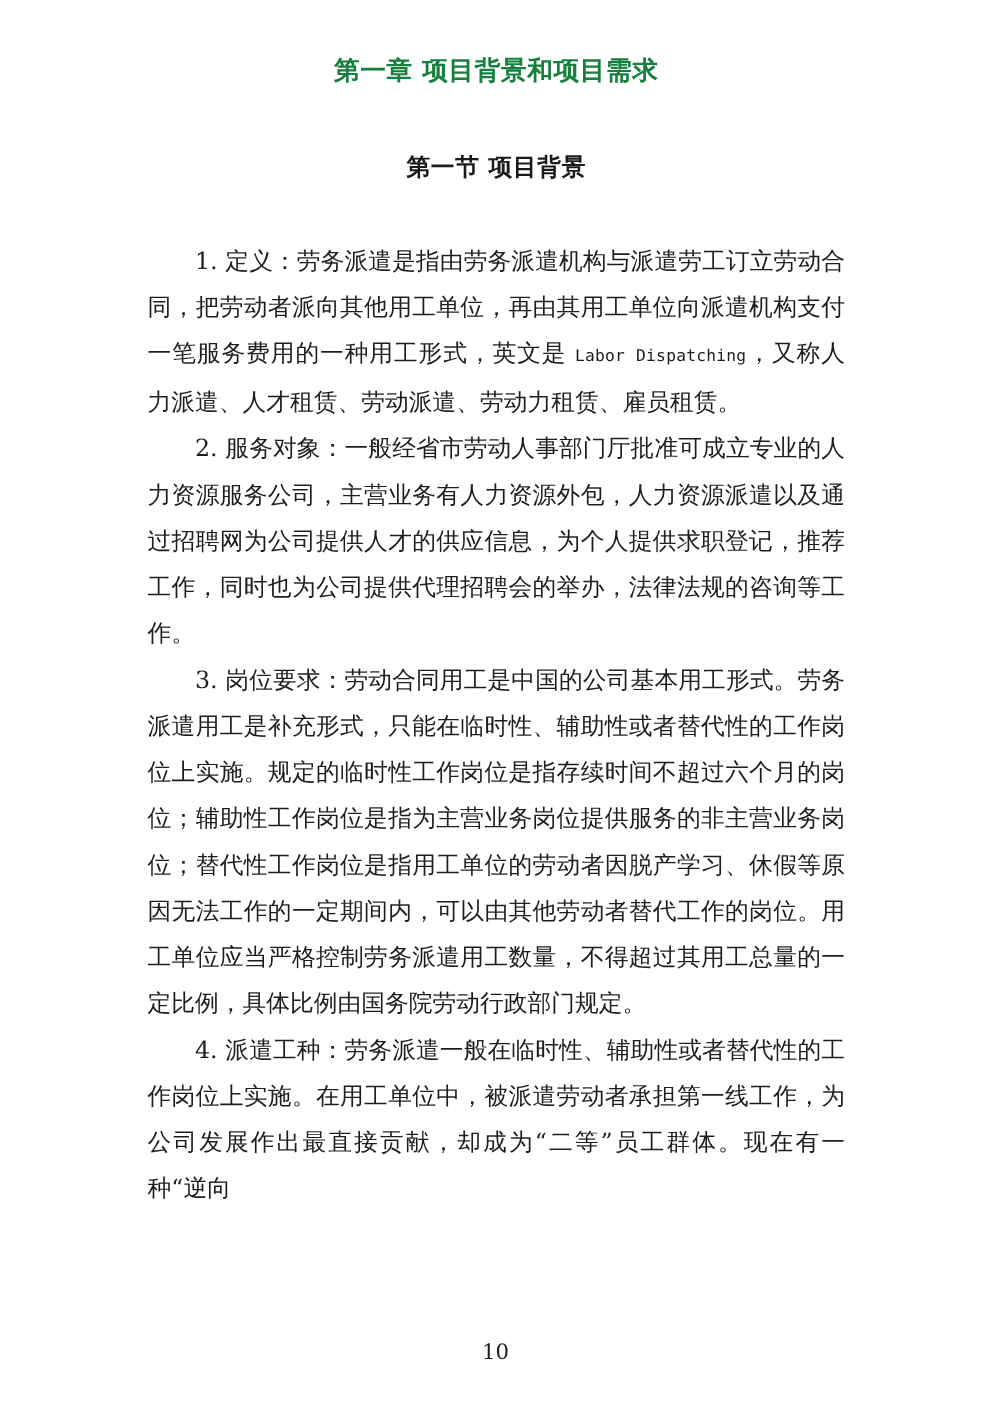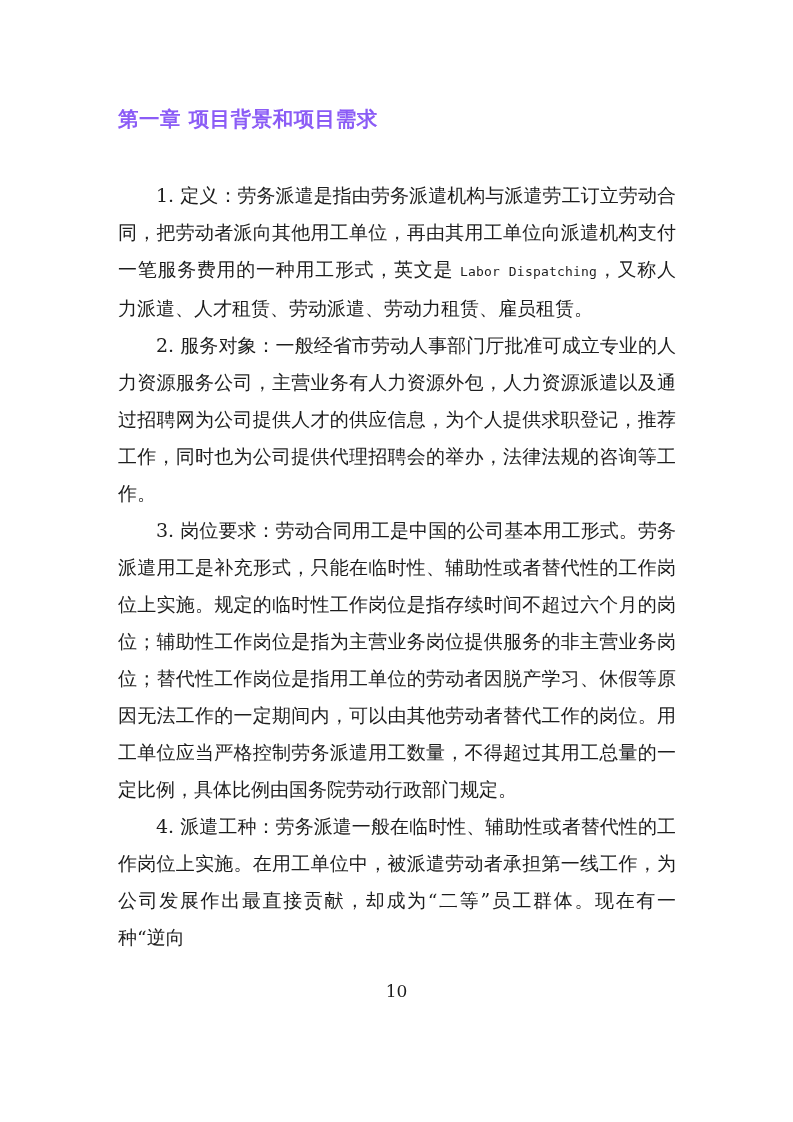--- a/index.html
+++ b/index.html
@@ -23,23 +23,24 @@
     top: 0;
     width: 558px;
   }
 
   
   .chapter-heading {
     font-family: "DejaVu Sans", "Liberation Sans", sans-serif;
     font-weight: bold;
     font-size: 20.5px;
     line-height: 28px;
-    color: #8b5cf6;
+    text-align: center;
+    color: #15803d;
     margin: 0;
-    padding-top: 105px;
+    padding-top: 42px;
     letter-spacing: 0.5px;
   }
   .section-heading {
     font-family: "DejaVu Sans", "Liberation Sans", sans-serif;
     font-weight: bold;
     font-size: 19px;
     line-height: 26px;
     text-align: center;
     color: #1a1a1a;
     margin: 0;
@@ -67,35 +68,36 @@
     font-family: "DejaVu Sans Mono", "Liberation Mono", monospace;
     font-size: 13px;
     letter-spacing: 0.2px;
   }
 
   
   .page-number {
     position: absolute;
     left: 0;
     right: 0;
-    top: 981px;
+    top: 1072px;
     text-align: center;
     font-family: "DejaVu Serif", "Liberation Serif", serif;
     font-size: 17px;
     color: #1d1d1d;
   }
 </style>
 </head>
 <body>
 
 <div class="page">
   <div class="content">
 
     <h1 class="chapter-heading">第一章 项目背景和项目需求</h1>
 
+    <h2 class="section-heading">第一节 项目背景</h2>
 
     <div class="body-block">
 
 
       <p class="para"><span>1. 定义：劳务派遣是指由劳务派遣机构与派遣劳工订立劳动合同，把劳动者派向其他用工单位，再由其用工单位向派遣机构支付一笔服务费用的一种用工形式，英文是 </span><span class="mono">Labor Dispatching</span><span>，又称人力派遣、人才租赁、劳动派遣、劳动力租赁、雇员租赁。</span></p>
 
       <p class="para">2. 服务对象：一般经省市劳动人事部门厅批准可成立专业的人力资源服务公司，主营业务有人力资源外包，人力资源派遣以及通过招聘网为公司提供人才的供应信息，为个人提供求职登记，推荐工作，同时也为公司提供代理招聘会的举办，法律法规的咨询等工作。</p>
 
       <p class="para">3. 岗位要求：劳动合同用工是中国的公司基本用工形式。劳务派遣用工是补充形式，只能在临时性、辅助性或者替代性的工作岗位上实施。规定的临时性工作岗位是指存续时间不超过六个月的岗位；辅助性工作岗位是指为主营业务岗位提供服务的非主营业务岗位；替代性工作岗位是指用工单位的劳动者因脱产学习、休假等原因无法工作的一定期间内，可以由其他劳动者替代工作的岗位。用工单位应当严格控制劳务派遣用工数量，不得超过其用工总量的一定比例，具体比例由国务院劳动行政部门规定。</p>
 

